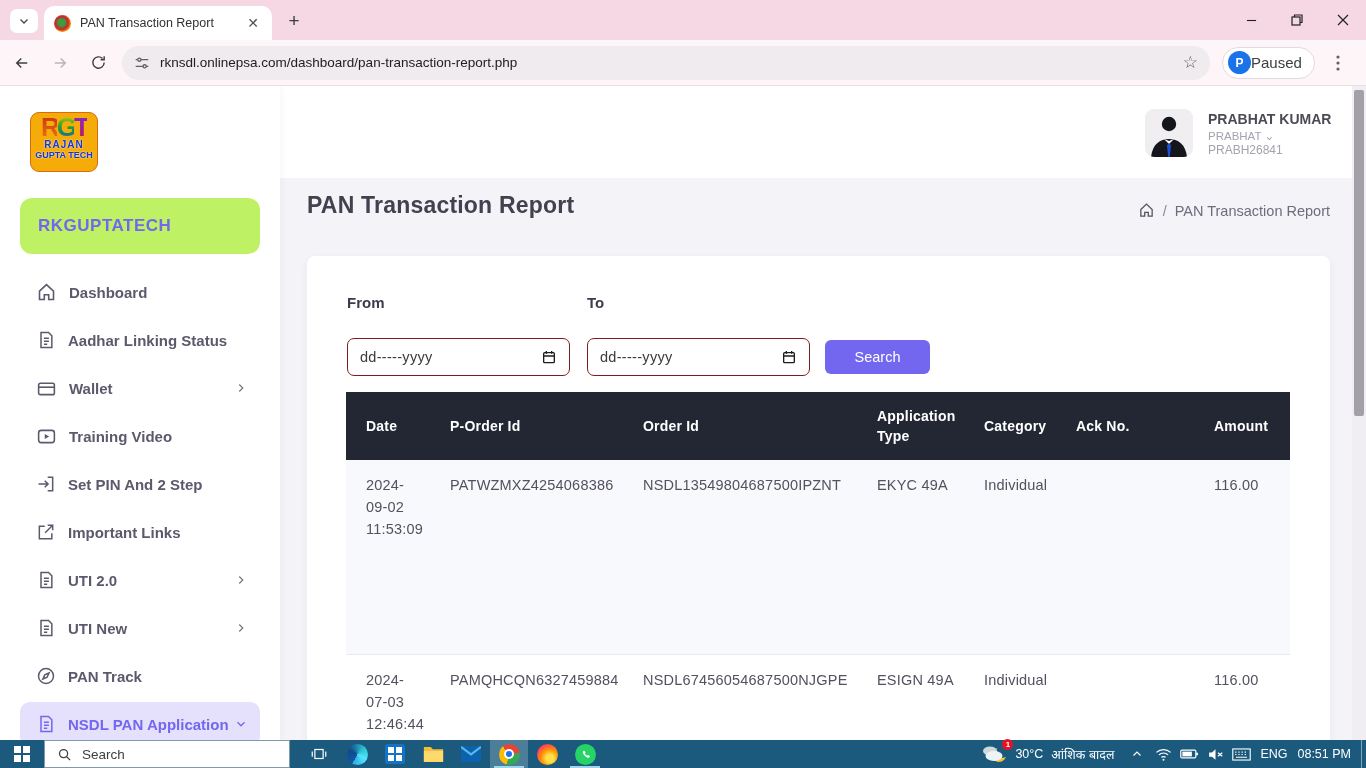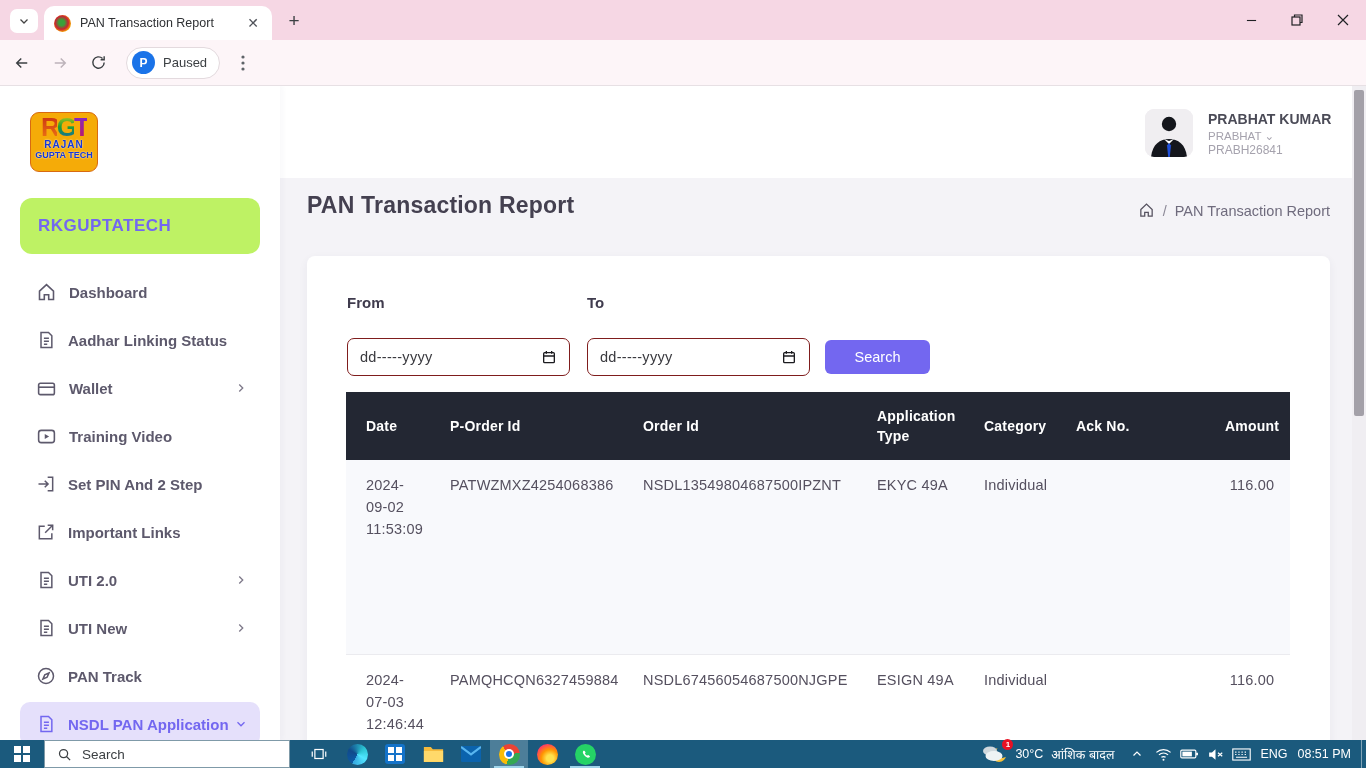--- a/index.html
+++ b/index.html
@@ -18,21 +18,21 @@
   .win-btn { width:46px; height:40px; display:flex; align-items:center; justify-content:center; color:#202124; }
 
   .toolbar { position:absolute; left:0; top:40px; width:1366px; height:46px; background:#fdf5f8; border-bottom:1px solid #e7e0e4; display:flex; align-items:center; }
   .nav-ic { width:32px; height:32px; display:flex; align-items:center; justify-content:center; margin-left:6px; color:#3c4043; }
   .nav-ic.disabled { color:#bdb3ba; }
   .omnibox { margin-left:8px; width:1088px; height:34px; background:#efebee; border-radius:17px; display:flex; align-items:center; padding:0 12px; }
   .omni-url { margin-left:10px; font-size:13.5px; color:#202124; flex:1; white-space:nowrap; overflow:hidden; }
   .star { color:#5f6368; font-size:17px; }
   .paused-pill { margin-left:12px; height:32px; background:#fff; border:1px solid #e3dade; border-radius:16px; display:flex; align-items:center; padding:0 12px 0 5px; }
   .paused-avatar { width:23px; height:23px; border-radius:50%; background:#1a73e8; color:#fff; font-size:12px; font-weight:bold; display:flex; align-items:center; justify-content:center; }
-  .paused-label { margin-left:8px; font-size:13px; color:#3c4043; }
+  .paused-label { font-size:15px; color:#3c4043; }
   .kebab { width:30px; height:30px; margin-left:8px; display:flex; align-items:center; justify-content:center; color:#5f6368; }
 
   
   .page { position:absolute; left:0; top:86px; width:1366px; height:654px; background:#f4f3f7; overflow:hidden; }
   .headerband { position:absolute; left:280px; top:0; width:1072px; height:92px; background:#fff; }
   .sidebar { position:absolute; left:0; top:0; width:280px; height:654px; background:#fff; box-shadow:2px 0 6px rgba(60,55,90,.04); }
 
   .logo-box { position:absolute; left:30px; top:26px; width:68px; height:60px; background:#f5ab08; border:1px solid #d86a10; border-radius:9px; text-align:center; overflow:hidden; }
   .logo-mono { font-size:26px; font-weight:bold; line-height:26px; letter-spacing:-3px; margin-top:1px; }
   .logo-mono .l1 { background:linear-gradient(180deg,#c62815,#f07c12); -webkit-background-clip:text; background-clip:text; color:transparent; }
@@ -64,21 +64,21 @@
   .card { position:absolute; left:307px; top:170px; width:1023px; height:560px; background:#fff; border-radius:8px; box-shadow:0 3px 10px rgba(50,45,90,.06); }
   .flt-label { position:absolute; top:38px; font-size:15px; font-weight:bold; color:#3f3b4d; }
   .date-input { position:absolute; top:82px; width:223px; height:38px; border:1px solid #7f1d1d; border-radius:7px; background:#fff; display:flex; align-items:center; padding:0 12px; }
   .date-ph { font-size:14.5px; color:#3a3a3f; flex:1; letter-spacing:.3px; }
   .search-btn { position:absolute; left:518px; top:84px; width:105px; height:34px; background:#7367f0; border:none; border-radius:6px; color:#fff; font-size:14.5px; font-family:"Liberation Sans",sans-serif; display:flex; align-items:center; justify-content:center; }
 
   .table { position:absolute; left:39px; top:136px; width:944px; overflow:hidden; }
   .trow { display:grid; grid-template-columns:84px 193px 234px 107px 92px 158px 76px; }
   .thead { background:#232733; color:#fff; height:68px; align-items:center; }
   .th { padding-left:20px; font-size:14px; font-weight:bold; line-height:1.45; letter-spacing:.2px; }
-  .th.amt, .td.amt { text-align:center; padding-right:0; padding-left:0; }
+  .th.amt, .td.amt { text-align:left; padding-right:0; padding-left:0; }
   .td { padding:15px 6px 0 20px; font-size:14.5px; color:#55505f; line-height:1.5; letter-spacing:.2px; }
   .tbody-r1 { height:195px; background:#f8f9fc; border-bottom:1px solid #ebebef; }
   .tbody-r2 { height:140px; background:#fff; }
 
   .pg-scrollbar { position:absolute; right:0; top:0; width:14px; height:654px; background:#f0eef2; }
   .pg-thumb { position:absolute; left:2px; top:4px; width:10px; height:326px; background:#a3a0a8; border-radius:2px; }
 
   
   .taskbar { position:absolute; left:0; top:740px; width:1366px; height:28px; background:#1b5a7d; display:flex; align-items:center; }
   .tb-start { width:44px; height:28px; display:flex; align-items:center; justify-content:center; }
@@ -153,20 +153,29 @@
       <svg width="18" height="18" viewBox="0 0 24 24" fill="none" stroke="currentColor" stroke-width="2">
           <path d="M5 12h14M13 6l6 6-6 6"></path>
         </svg>
     </div>
     <div class="nav-ic">
       <svg width="17" height="17" viewBox="0 0 24 24" fill="none" stroke="currentColor" stroke-width="2">
           <path d="M20 12a8 8 0 11-2.3-5.6"></path>
           <path d="M20 3v5h-5" fill="none"></path>
         </svg>
     </div>
+    <div class="omnibox">
+      <svg width="16" height="16" viewBox="0 0 24 24" fill="none" stroke="#5f6368" stroke-width="2">
+          <circle cx="8" cy="7" r="2.4"></circle>
+          <path d="M2.5 7H5.6M10.4 7h11M2.5 17h11M18.4 17h3.1"></path>
+          <circle cx="16" cy="17" r="2.4"></circle>
+        </svg>
+      <div class="omni-url">rknsdl.onlinepsa.com/dashboard/pan-transaction-report.php</div>
+      <div class="star">☆</div>
+    </div>
     <div class="paused-pill">
       <div class="paused-avatar">P</div>
       <div class="paused-label">Paused</div>
     </div>
     <div class="kebab">
       <svg width="4" height="16" viewBox="0 0 4 16" fill="#5f6368">
           <circle cx="2" cy="2" r="1.6"></circle>
           <circle cx="2" cy="8" r="1.6"></circle>
           <circle cx="2" cy="14" r="1.6"></circle>
         </svg>

